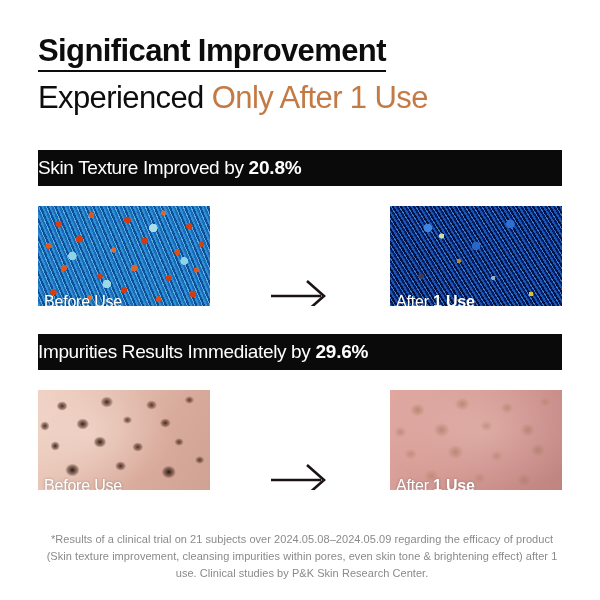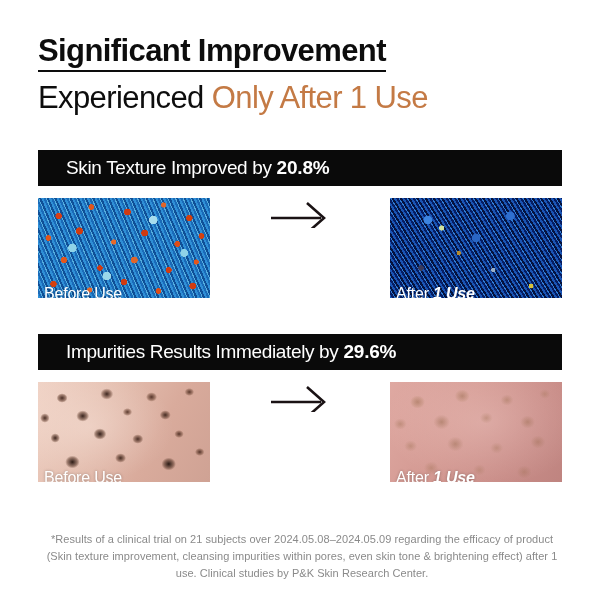--- a/index.html
+++ b/index.html
@@ -62,42 +62,42 @@
     width: 524px;
   }
   .section-1 { top: 150px; }
   .section-2 { top: 334px; }
 
   .banner {
     background: #0a0a0a;
     height: 36px;
     display: flex;
     align-items: center;
-    padding-left: 28px;
+    padding-left: 0;
     box-sizing: border-box;
   }
   .banner-text {
     color: #ffffff;
     font-size: 19px;
     font-weight: normal;
     letter-spacing: -0.35px;
     white-space: nowrap;
   }
   .banner-value {
     font-weight: bold;
     letter-spacing: -0.2px;
   }
 
   
   .compare {
     position: relative;
     margin-top: 12px;
     height: 108px;
     display: flex;
-    align-items: flex-start;
+    align-items: flex-end;
     justify-content: space-between;
   }
   .photo {
     position: relative;
     width: 172px;
     height: 100px;
     overflow: hidden;
     flex: 0 0 auto;
   }
   .photo-inner {
@@ -110,21 +110,21 @@
     bottom: -4px;
     color: #ffffff;
     font-size: 16px;
     font-weight: normal;
     letter-spacing: -0.2px;
     line-height: 1;
     text-shadow: 0 0 3px rgba(0,0,0,0.30);
     white-space: nowrap;
     z-index: 3;
   }
-  .photo-label .emph { font-weight: bold; font-style: italic; }
+  .photo-label .emph { font-weight: bold; }
 
   .arrow {
     flex: 0 0 auto;
     width: 76px;
     display: flex;
     align-items: center;
     justify-content: center;
   }
 
   

